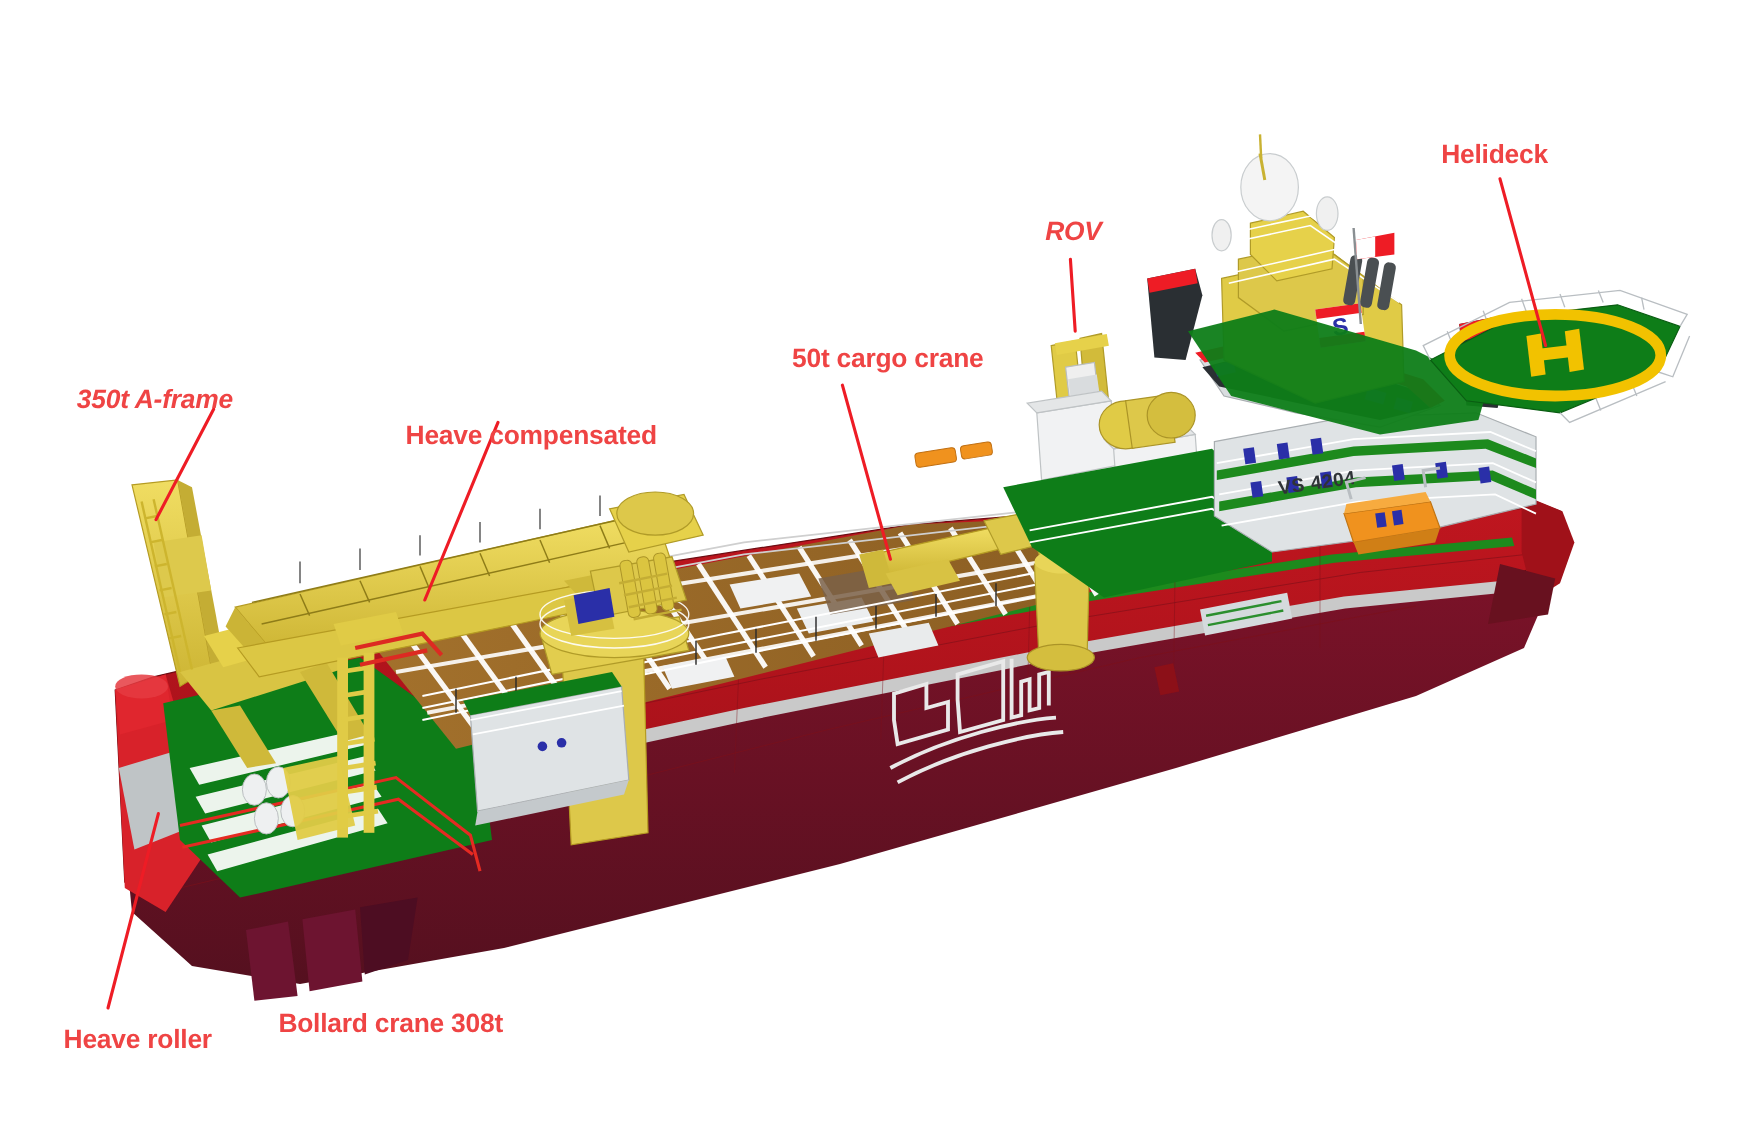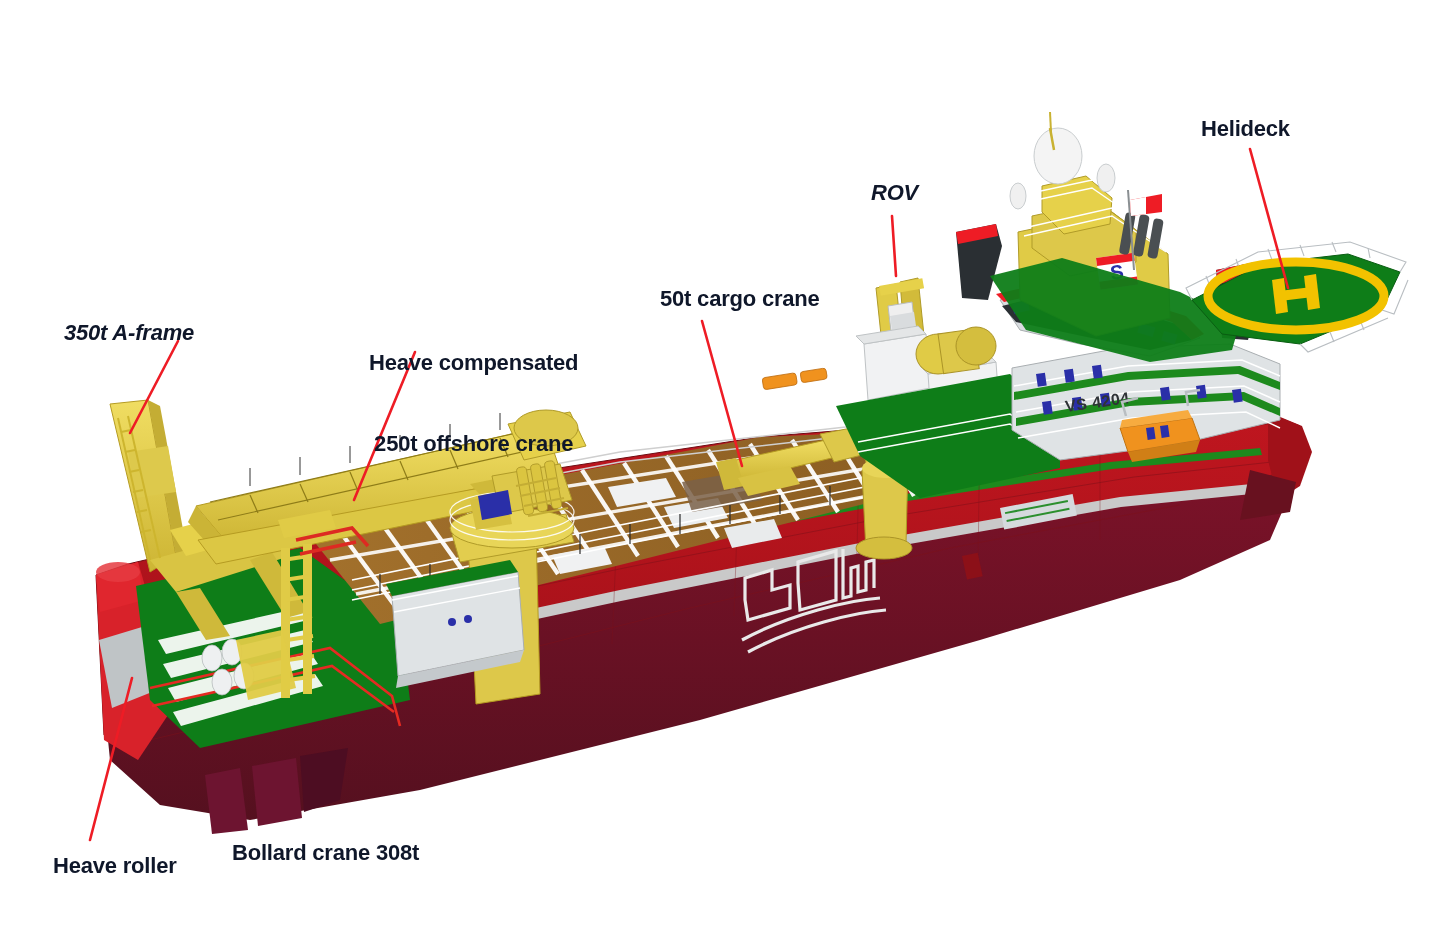--- a/index.html
+++ b/index.html
@@ -25,25 +25,25 @@
     top: 0;
     width: 1455px;
     height: 938px;
   }
   .callout {
     position: absolute;
     font-family: "Liberation Sans", sans-serif;
     font-weight: bold;
     font-size: 22px;
     line-height: 26px;
-    color: #0f172a;
+    color: #ef4444;
     white-space: pre;
     letter-spacing: -0.2px;
   }
-  .callout.two-line { line-height: 27px; margin-left: 31px; }
+  .callout.two-line { line-height: 27px; }
   .callout.center { text-align: center; }
 </style>
 </head>
 <body>
 
 <div id="stage">
 
   <svg id="vessel-svg" viewBox="0 0 1455 938">
     <defs>
       <linearGradient id="gradHull" x1="0" y1="0" x2="0" y2="1">
@@ -541,21 +541,20 @@
       <line x1="892" y1="216" x2="896" y2="276"></line>
       <line x1="1250" y1="149" x2="1288" y2="288"></line>
       <line x1="90" y1="840" x2="132" y2="678"></line>
     </g>
   </svg>
 
   <div class="callout" id="c-aframe" style="left: 64px; top: 320px; font-style: italic;">350t A-frame</div>
 
   <div class="callout two-line center" id="c-crane" style="left: 338px; top: 295px;">
     <div>Heave compensated</div>
-    <div>250t offshore crane</div>
   </div>
 
   <div class="callout" id="c-cargo" style="left: 624px; top: 286px; margin-left: 36px;">50t cargo crane</div>
 
   <div class="callout" id="c-rov" style="left: 871px; top: 180px; font-style: italic;">ROV</div>
 
   <div class="callout" id="c-heli" style="left: 1201px; top: 116px;">Helideck</div>
 
   <div class="callout" id="c-stern" style="left: 53px; top: 853px;">Heave roller</div>
 

